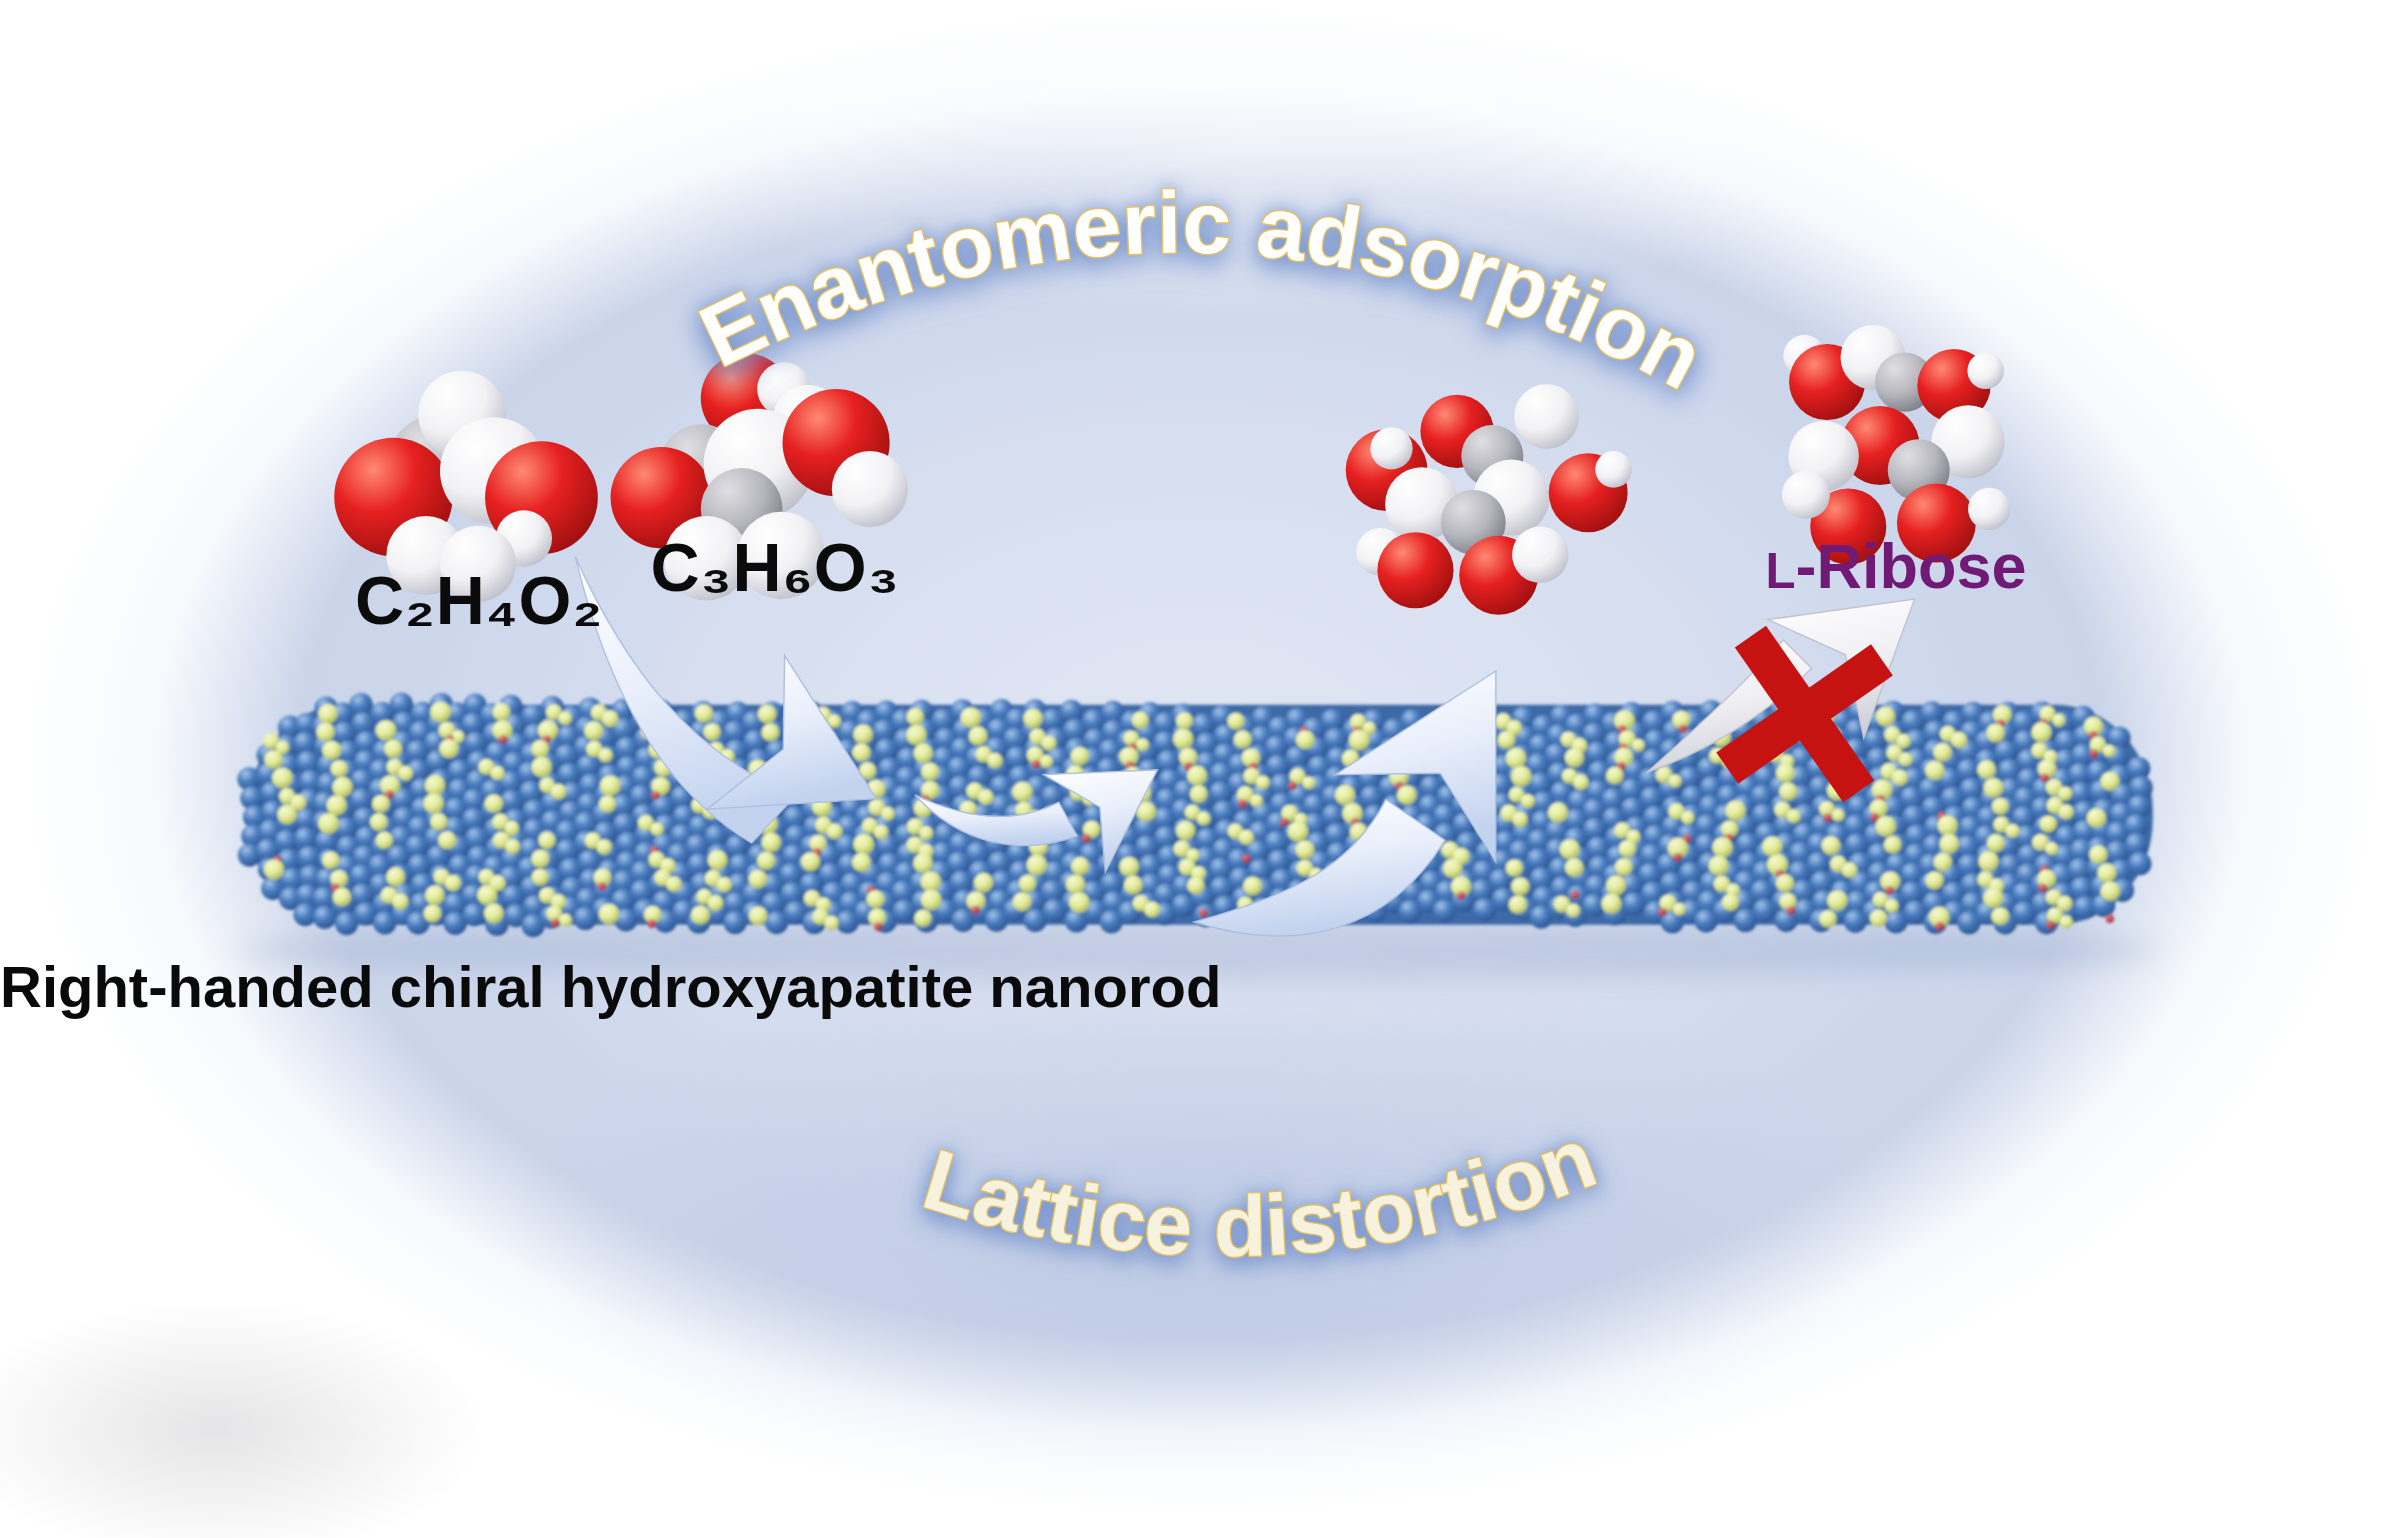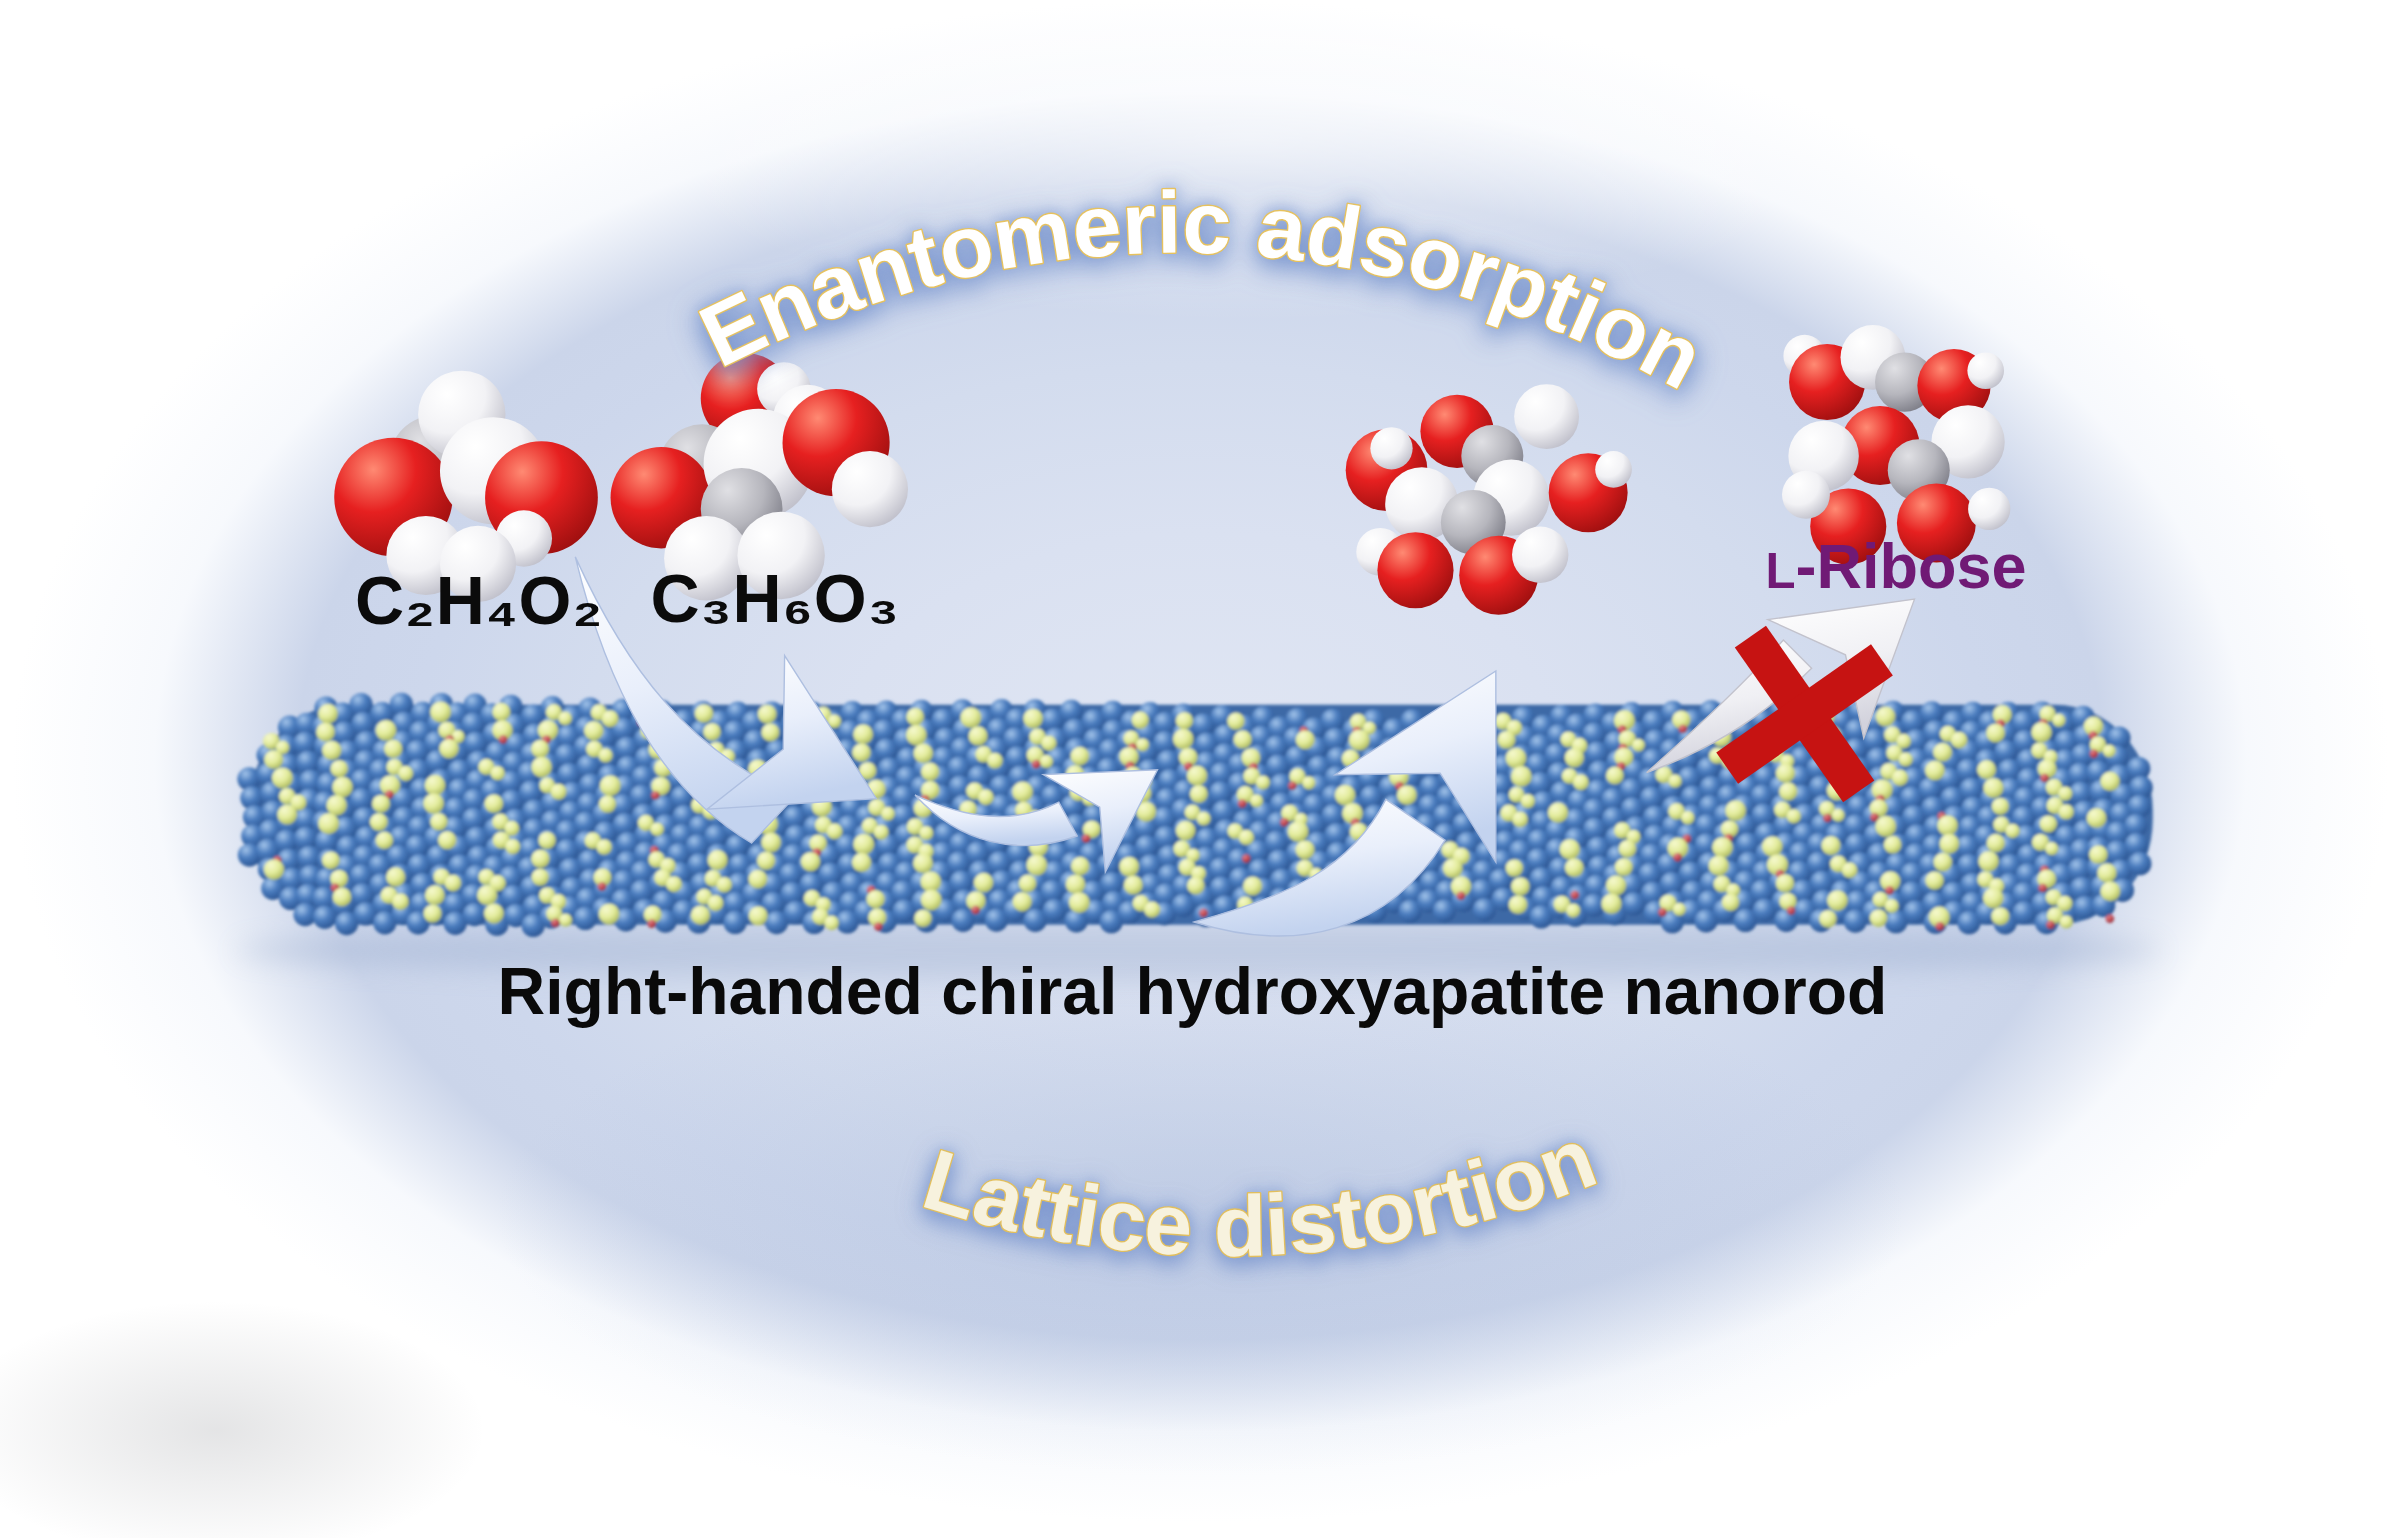--- a/index.html
+++ b/index.html
@@ -25,22 +25,22 @@
     filter:drop-shadow(0px 10px 18px rgba(108,138,200,0.95)) drop-shadow(0px -2px 9px rgba(140,165,215,0.6));}
   .arc-bottom-text{font-family:"Liberation Sans",sans-serif;font-weight:700;font-size:122px;
     fill:#f7f2de;stroke:#e2bf5e;stroke-width:4px;paint-order:stroke;stroke-linejoin:round;
     filter:drop-shadow(0px 9px 16px rgba(104,134,198,0.9)) drop-shadow(0px -2px 8px rgba(140,165,215,0.55));}
   .label{position:absolute;text-align:center;color:#0b0b0b;font-weight:700;
     font-family:"Liberation Sans","DejaVu Sans",sans-serif;}
   .formula{font-size:68px;letter-spacing:0.7px;}
   .ribose{font-size:70px;}
   .ribose .sc{font-size:0.78em;}
   .l-ribose{font-size:63px;color:#701a75;}
-  .caption{position:absolute;left:0;right:16px;top:953px;text-align:center;color:#0a0a0a;
-    font-weight:700;font-size:66px;font-family:"Liberation Sans",sans-serif;}
+  .caption{position:absolute;left:0;right:16px;top:953px;color:#0a0a0a;
+    font-weight:700;font-size:58px;font-family:"Liberation Sans",sans-serif;}
 </style>
 </head>
 <body>
 
 <div id="stage">
   <div class="bg-ellipse"></div>
   <div class="bg-bottom-shade"></div>
   <div class="bg-top-light"></div>
   <div class="bg-corner-shade"></div>
 
@@ -1787,20 +1787,20 @@
 
     <text class="arc-top-text">
       <textPath href="#arcTopPath" xlink:href="#arcTopPath" startOffset="50%" text-anchor="middle">Enantomeric adsorption</textPath>
     </text>
     <text class="arc-bottom-text">
       <textPath href="#arcBotPath" xlink:href="#arcBotPath" startOffset="50%" text-anchor="middle">Lattice distortion</textPath>
     </text>
   </svg>
 
   <div class="label formula" style="left:331px;top:561px;width:296px;">C₂H₄O₂</div>
-  <div class="label formula" style="left:620px;top:559px;width:310px;">C₃H₆O₃</div>
+  <div class="label formula" style="left:620px;top:528px;width:310px;">C₃H₆O₃</div>
 
 
   <div class="label ribose l-ribose" style="left:1741px;top:530px;width:310px;"><span class="sc">L</span><span>-Ribose</span></div>
 
   <div class="caption">Right-handed chiral hydroxyapatite nanorod</div>
 </div>
 
 
 </body></html>

